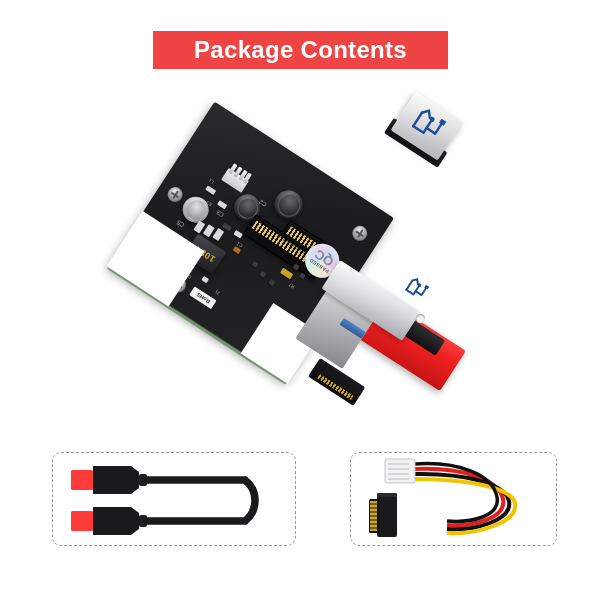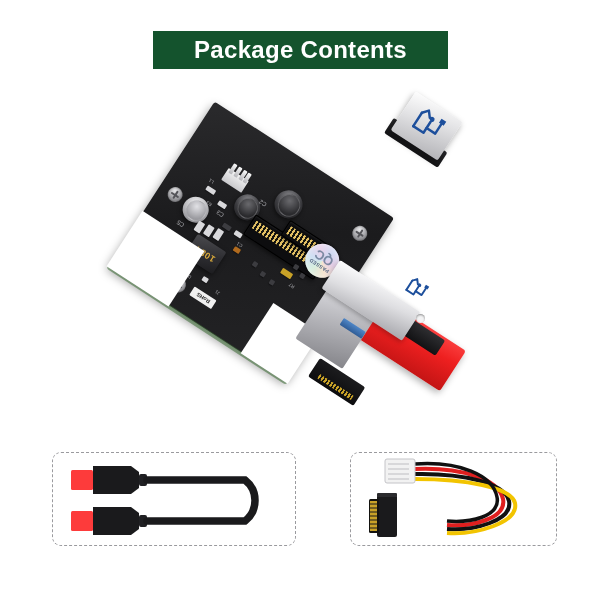--- a/index.html
+++ b/index.html
@@ -20,21 +20,21 @@
     background: #ffffff;
   }
 
   
   .banner {
     position: absolute;
     left: 153px;
     top: 31px;
     width: 295px;
     height: 38px;
-    background: #14532d;
+    background: #ef4444;
     display: flex;
     align-items: center;
     justify-content: center;
   }
   .banner-text {
     color: #ffffff;
     font-size: 24px;
     font-weight: bold;
     letter-spacing: 0.3px;
     white-space: nowrap;

